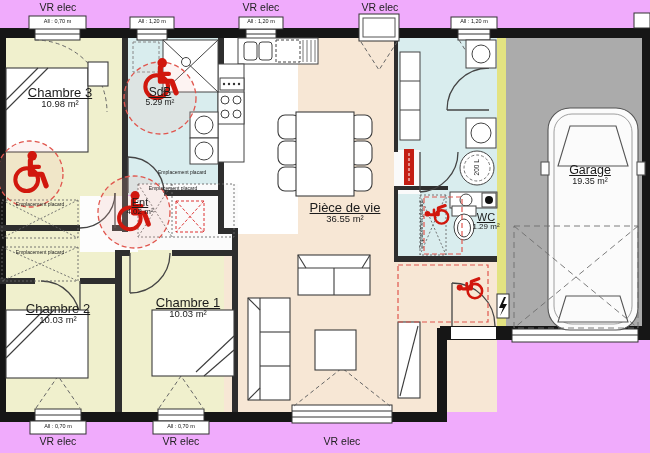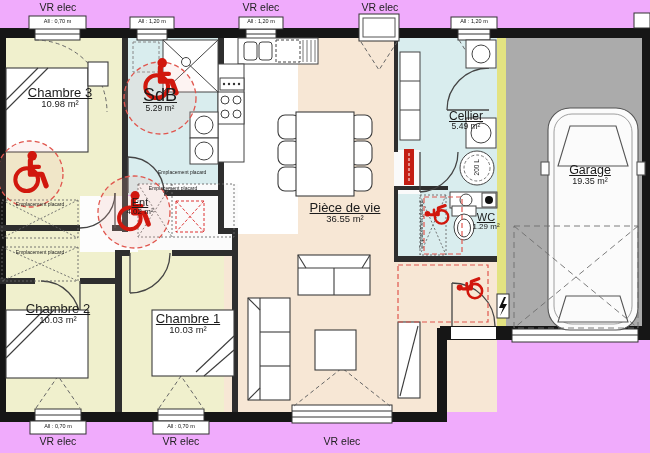--- a/index.html
+++ b/index.html
@@ -315,42 +315,38 @@
 <div class="lbl winlbl" style="left:239px;top:19px;width:44px;">All : 1,20 m</div>
 <div class="lbl winlbl" style="left:451px;top:19px;width:46px;">All : 1,20 m</div>
 <div class="lbl winlbl" style="left:30px;top:424px;width:56px;">All : 0,70 m</div>
 <div class="lbl winlbl" style="left:153px;top:424px;width:56px;">All : 0,70 m</div>
 
 <div class="lbl" style="left:14px;top:86px;width:92px;">
   <span class="nm" style="font-size:13px;">Chambre 3</span>
   <span class="ar" style="font-size:9.5px;">10.98 m²</span>
 </div>
 <div class="lbl" style="left:130px;top:86px;width:60px;">
-  <span class="nm" style="font-size:18px;">SdB</span>
+  <span class="nm" style="font-size:12px;">SdB</span>
   <span class="ar" style="font-size:8.5px;">5.29 m²</span>
 </div>
 <div class="lbl" style="left:112px;top:197px;width:56px;">
   <span class="nm" style="font-size:11px;">Ent</span>
   <span class="ar" style="font-size:8px;">4.02 m²</span>
 </div>
 <div class="lbl" style="left:12px;top:302px;width:92px;">
   <span class="nm" style="font-size:13px;">Chambre 2</span>
   <span class="ar" style="font-size:9.5px;">10.03 m²</span>
 </div>
-<div class="lbl" style="left:141px;top:312px;width:94px;">
+<div class="lbl" style="left:141px;top:296px;width:94px;">
   <span class="nm" style="font-size:13px;">Chambre 1</span>
   <span class="ar" style="font-size:9.5px;">10.03 m²</span>
 </div>
 <div class="lbl" style="left:295px;top:201px;width:100px;">
   <span class="nm" style="font-size:13px;">Pièce de vie</span>
   <span class="ar" style="font-size:9.5px;">36.55 m²</span>
-</div>
-<div class="lbl" style="left:436px;top:110px;width:60px;">
-  <span class="nm" style="font-size:12px;">Cellier</span>
-  <span class="ar" style="font-size:8.5px;">5.49 m²</span>
 </div>
 <div class="lbl" style="left:462px;top:212px;width:48px;">
   <span class="nm" style="font-size:11px;">WC</span>
   <span class="ar" style="font-size:8px;">1.29 m²</span>
 </div>
 <div class="lbl" style="left:556px;top:164px;width:68px;">
   <span class="nm" style="font-size:12.5px;">Garage</span>
   <span class="ar" style="font-size:9px;">19.35 m²</span>
 </div>
 

